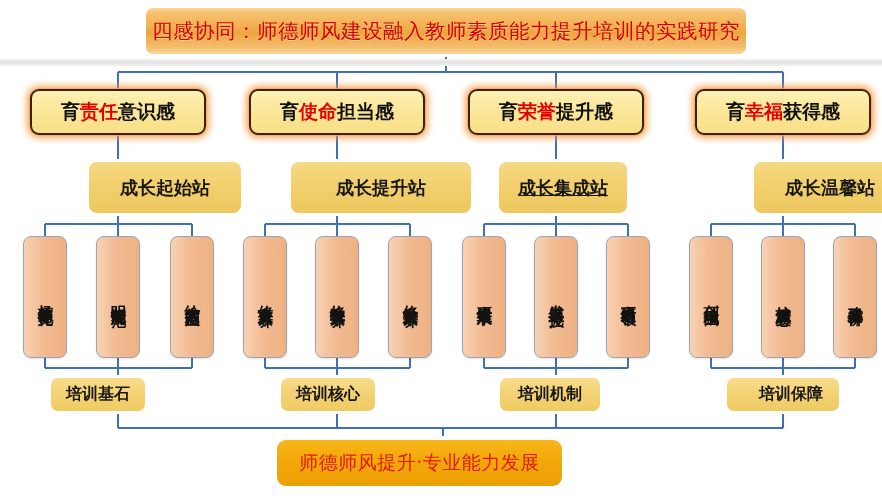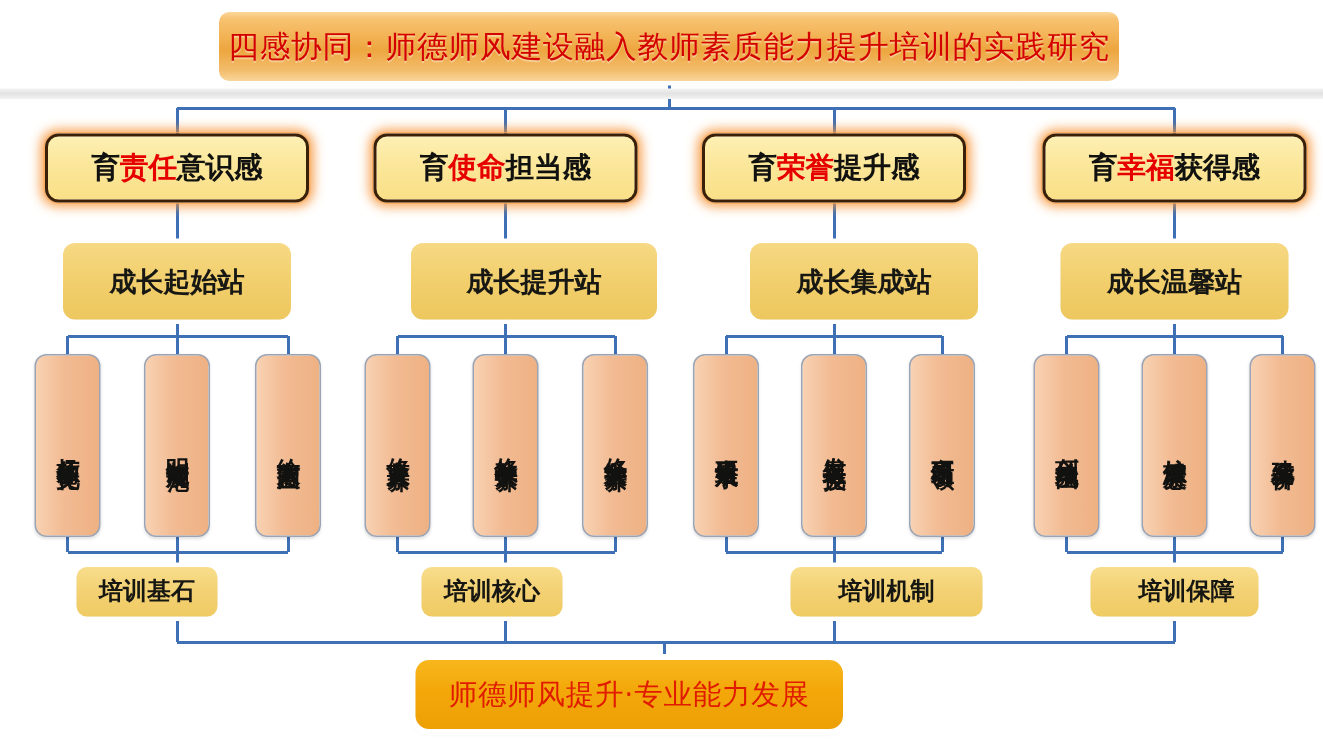--- a/index.html
+++ b/index.html
@@ -46,21 +46,21 @@
     font-size:19px;font-weight:bold;color:#11110f;
   }
   .dim-box .hl{color:#e60000;}
 
   
   .station-box{
     top:162px;height:51px;
     border-radius:8px;
     background:linear-gradient(180deg,#f6d984 0%,#f2cf6d 50%,#edc75e 100%);
     box-shadow:0 0 0 3px #ffffff,0 1px 3px rgba(0,0,0,.16);
-    font-size:18px;font-weight:bold;color:#171713;
+    font-size:18px;font-weight:bold;color:#171713;margin-left:47px;
   }
 
   
   .v-box{
     top:236px;width:44px;height:122px;
     border:1px solid #9aa4b4;
     border-radius:8px;
     background:linear-gradient(90deg,#f8d2b3 0%,#f2bb93 45%,#eeb183 100%);
     box-shadow:0 1px 2px rgba(0,0,0,.12);
     font-size:15.5px;font-weight:bold;color:#121210;
@@ -182,40 +182,40 @@
       <span class="hl">荣誉</span>
       <span>提升感</span>
   </div>
   <div class="box dim-box" style="left:695px;width:176px;">
     <span>育</span>
       <span class="hl">幸福</span>
       <span>获得感</span>
   </div>
 
   <div class="box station-box" style="left:42px;width:152px;">成长起始站</div>
-  <div class="box station-box" style="left:274px;width:164px;">成长提升站</div>
-  <div class="box station-box" style="left:500px;width:152px;">成长集成站</div>
+  <div class="box station-box" style="left:244px;width:180px;">成长提升站</div>
+  <div class="box station-box" style="left:452px;width:128px;text-decoration:underline;">成长集成站</div>
   <div class="box station-box" style="left:707px;width:152px;text-align:right;">成长温馨站</div>
 
   <div class="box v-box" style="left:23px;">扬师德文化</div>
   <div class="box v-box" style="left:96px;">明制度规范</div>
   <div class="box v-box" style="left:170px;">绘育人蓝图</div>
 
   <div class="box v-box" style="left:243px;">修育人素养</div>
   <div class="box v-box" style="left:315px;">修教学素养</div>
   <div class="box v-box" style="left:388px;">修学术素养</div>
 
   <div class="box v-box" style="left:462px;">青研组展示</div>
   <div class="box v-box" style="left:534px;">发展组竞技</div>
   <div class="box v-box" style="left:606px;">高研组引领</div>
 
   <div class="box v-box" style="left:689px;">创环境氛围</div>
   <div class="box v-box" style="left:761px;">护健康心灵</div>
   <div class="box v-box" style="left:833px;">建多元评价</div>
 
   <div class="box sum-box" style="left:51px;width:94px;">培训基石</div>
   <div class="box sum-box" style="left:281px;width:94px;">培训核心</div>
-  <div class="box sum-box" style="left:500px;width:128px;margin-left:27px;">培训机制</div>
+  <div class="box sum-box" style="left:500px;width:100px;">培训机制</div>
   <div class="box sum-box" style="left:727px;width:112px;padding-left:16px;">培训保障</div>
 
   <div class="box footer-box">师德师风提升·专业能力发展</div>
 
 </div>
 
 </body></html>

